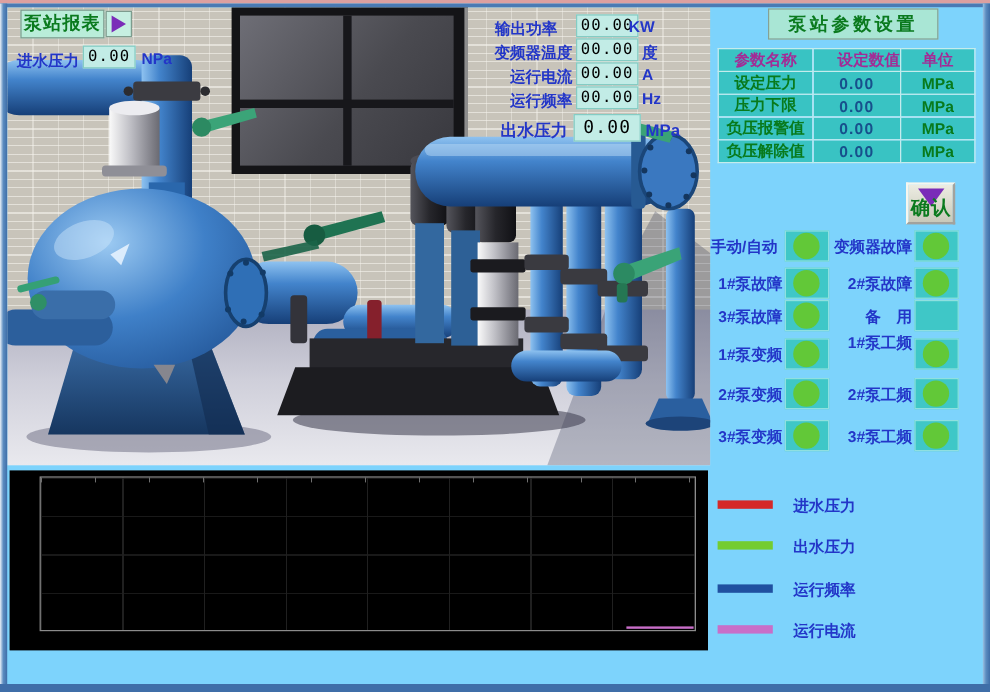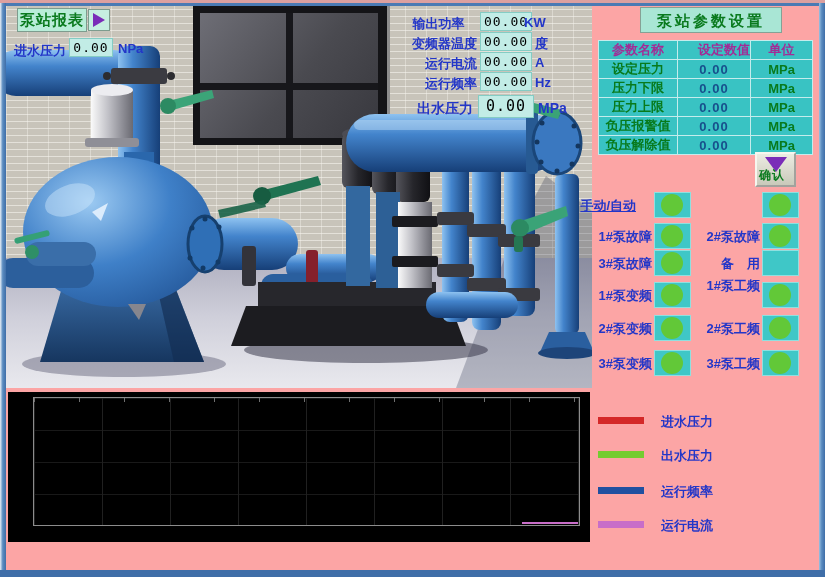--- a/index.html
+++ b/index.html
@@ -1,17 +1,17 @@
 <!DOCTYPE html>
 <html><head>
 <meta charset="utf-8">
 <style>
   html,body{margin:0;padding:0;background:#777;}
   .app{position:relative;width:825px;height:577px;overflow:hidden;
-       background:#fca5a5;font-family:"Liberation Sans","DejaVu Sans",sans-serif;}
+       background:#7dd3fc;font-family:"Liberation Sans","DejaVu Sans",sans-serif;}
   
   .frame{position:absolute;z-index:40;}
   
   .scene{position:absolute;left:6px;top:6px;width:586px;height:382px;overflow:hidden;z-index:1;}
   .wall{position:absolute;left:0;top:0;width:586px;height:256px;background-color:#c8c4ba;
         background-image:
           repeating-linear-gradient(0deg, rgba(246,244,238,.6) 0 1px, rgba(0,0,0,0) 1px 7px),
           repeating-linear-gradient(90deg, rgba(246,244,238,.42) 0 1px, rgba(0,0,0,0) 1px 21px);}
   .floor{position:absolute;left:0;top:252px;width:586px;height:130px;
          background:linear-gradient(180deg,#b0b0c0 0%,#cfcfda 45%,#e9e9ee 100%);}
@@ -38,21 +38,21 @@
   table.params{border-collapse:collapse;table-layout:fixed;padding-left:48px;}
   table.params td{background:#39c3c3;border:1px solid #c4ecec;text-align:center;
        font-weight:bold;font-size:13px;padding:0;height:17px;overflow:hidden;white-space:nowrap;}
   .th-p{color:#a22c96;}
   .nm-g{color:#087a1c;}
   .vl-b{color:#17508c;font-size:12px;letter-spacing:1px;}
   .un-g{color:#087a1c;font-size:12px;}
   .confirm{background:linear-gradient(180deg,#ecece2,#c9c9ba);border:2px outset #f6f6ee;box-sizing:border-box;}
   .tri-down{width:0;height:0;border-top:15px solid #7a2cb8;border-left:11px solid transparent;
        border-right:11px solid transparent;position:absolute;left:8px;top:3px;}
-  .confirm-lbl{position:absolute;left:2px;bottom:1px;color:#0a7a1e;font-weight:bold;font-size:12px;letter-spacing:1px;}
+  .confirm-lbl{position:absolute;left:2px;bottom:1px;color:#0a7a1e;font-weight:bold;font-size:16px;letter-spacing:1px;}
   .ind-lbl{color:#2336c8;font-weight:bold;font-size:13px;text-align:right;white-space:nowrap;}
   .ind-box{width:37px;height:26px;background:#3fc7c7;border:1px solid #8fe0e0;box-sizing:border-box;}
   .led{position:absolute;left:6px;top:1px;width:22px;height:22px;border-radius:50%;background:#62c838;}
   
   .chart{position:absolute;left:8px;top:392px;width:582px;height:150px;background:#000;z-index:5;}
   .plot{position:absolute;left:25px;top:5px;width:545px;height:127px;border:1px solid #8c8c8c;
         background-image:
           repeating-linear-gradient(to right,#6f6f6f 0 1px,transparent 1px 45px),
           repeating-linear-gradient(to right,#202020 0 1px,transparent 1px 68px),
           repeating-linear-gradient(to bottom,#191919 0 1px,transparent 1px 32px);
@@ -287,46 +287,42 @@
       <td class="nm-g">设定压力</td>
       <td class="vl-b">0.00</td>
       <td class="un-g">MPa</td>
     </tr>
     <tr>
       <td class="nm-g">压力下限</td>
       <td class="vl-b">0.00</td>
       <td class="un-g">MPa</td>
     </tr>
     <tr>
-      <td class="nm-g">压力上限</td>
-      <td class="vl-b">0.00</td>
-      <td class="un-g">MPa</td>
-    </tr>
-    <tr>
       <td class="nm-g">负压报警值</td>
       <td class="vl-b">0.00</td>
       <td class="un-g">MPa</td>
     </tr>
     <tr>
       <td class="nm-g">负压解除值</td>
       <td class="vl-b">0.00</td>
       <td class="un-g">MPa</td>
     </tr>
   </tbody>
     </table>
 
   <div class="w confirm" style="left:755px;top:152px;width:41px;height:35px;">
     <div class="tri-down"></div>
     <span class="confirm-lbl">确认</span>
   </div>
 
-  <div class="w ind-lbl" style="left:524px;top:197px;width:112px;text-decoration:underline;">手动/自动</div>
+  <div class="w ind-lbl" style="left:536px;top:197px;width:112px;">手动/自动</div>
   <div class="w ind-box" style="left:654px;top:192px;">
       <div class="led"></div>
     </div>
+  <div class="w ind-lbl" style="left:648px;top:197px;width:112px;">变频器故障</div>
   <div class="w ind-box" style="left:762px;top:192px;">
       <div class="led"></div>
     </div>
 
   <div class="w ind-lbl" style="left:540px;top:228px;width:112px;">1#泵故障</div>
   <div class="w ind-box" style="left:654px;top:223px;">
       <div class="led"></div>
     </div>
   <div class="w ind-lbl" style="left:648px;top:228px;width:112px;">2#泵故障</div>
   <div class="w ind-box" style="left:762px;top:223px;">

